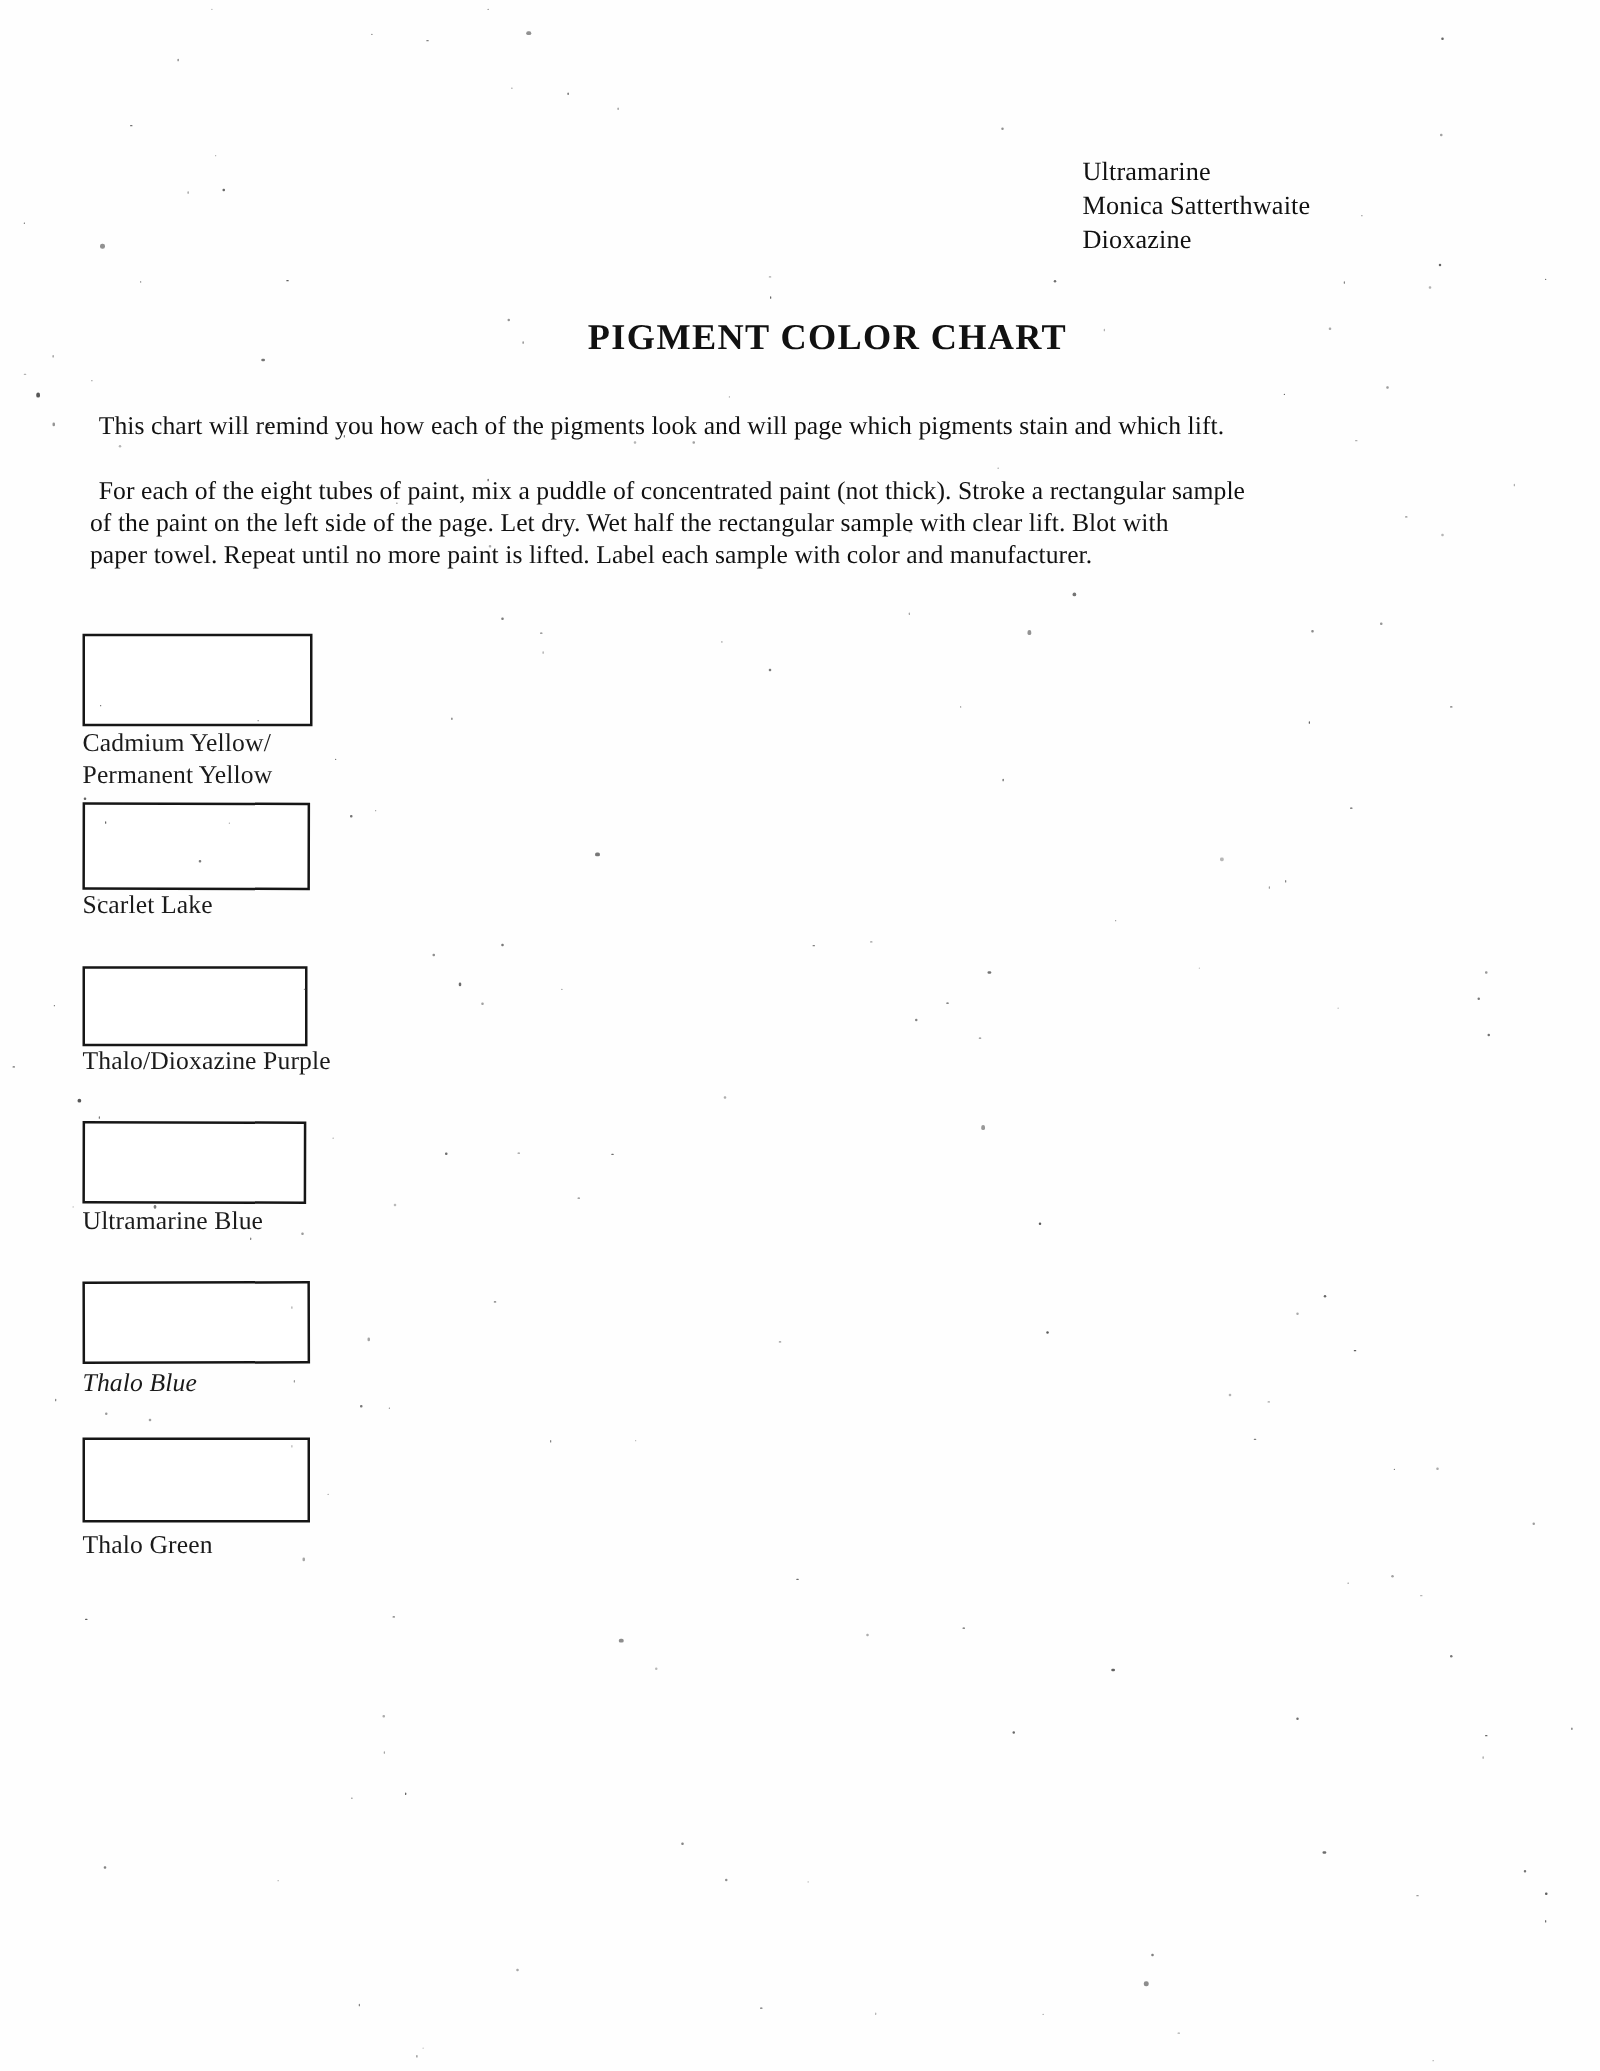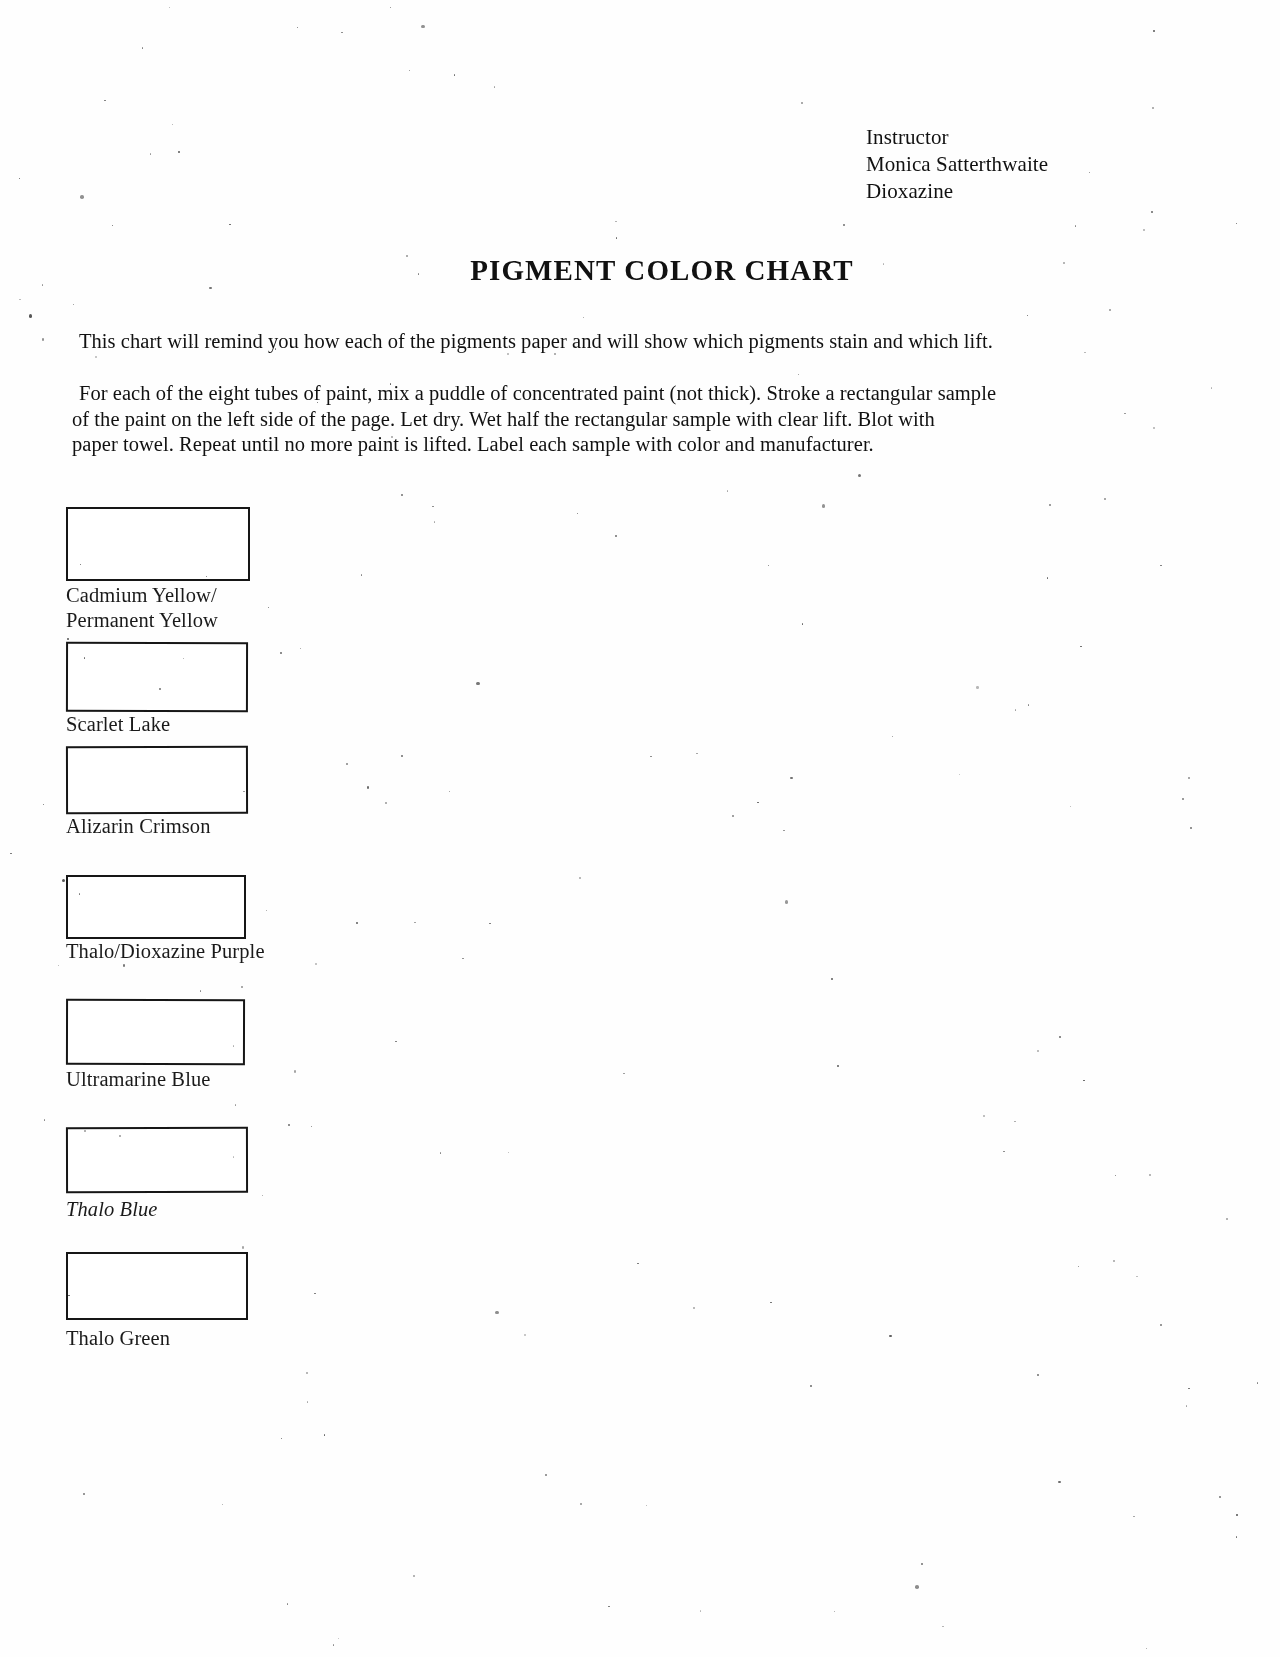--- a/index.html
+++ b/index.html
@@ -294,49 +294,45 @@
       <span style="left: 366.9px; top: 786.3px; width: 2.4px; height: 2.4px; opacity: 0.74;"></span>
       <span style="left: 1077.7px; top: 1265.7px; width: 1.6px; height: 1.6px; opacity: 0.66;"></span>
       <span style="left: 650px; top: 755.7px; width: 1.6px; height: 1.6px; opacity: 0.64;"></span>
       <span style="left: 1080.4px; top: 645.7px; width: 1.6px; height: 1.6px; opacity: 0.8;"></span>
       <span style="left: 78.5px; top: 893.3px; width: 1.6px; height: 1.6px; opacity: 0.68;"></span>
       <span style="left: 1124.3px; top: 412.6px; width: 1.6px; height: 1.6px; opacity: 0.57;"></span>
       <span style="left: 274.9px; top: 348.2px; width: 1.6px; height: 1.6px; opacity: 0.7;"></span>
     </div>
 
   <div class="header-block">
-    <div>Instructor</div>
+    <div>Ultramarine</div>
     <div>Monica Satterthwaite</div>
     <div>Dioxazine</div>
   </div>
 
   <div class="doc-title">PIGMENT COLOR CHART</div>
 
-  <div class="para para-1">This chart will remind you how each of the pigments paper and will show which pigments stain and which lift.</div>
+  <div class="para para-1">This chart will remind you how each of the pigments look and will page which pigments stain and which lift.</div>
 
   <div class="para para-2">
     <span class="l l1">For each of the eight tubes of paint, mix a puddle of concentrated paint (not thick). Stroke a rectangular sample</span>
     <span class="l l2">of the paint on the left side of the page. Let dry. Wet half the rectangular sample with clear lift. Blot with</span>
     <span class="l l3">paper towel. Repeat until no more paint is lifted. Label each sample with color and manufacturer.</span>
   </div>
 
   <div class="swatches" id="swatch-list">
       <div class="swatch-row" style="margin-top: 2px;">
         <div class="swatch-box" style="width: 184px; height: 74px; border-color: rgb(22, 22, 22); transform: rotate(0deg);"></div>
         <div class="swatch-label" style="margin-top: 2px;">Cadmium Yellow/
 Permanent Yellow</div>
       </div>
       <div class="swatch-row" style="margin-top: 9px;">
         <div class="swatch-box" style="width: 182px; height: 70px; border-color: rgb(22, 22, 22); transform: rotate(0.12deg);"></div>
         <div class="swatch-label" style="margin-top: 0px;">Scarlet Lake</div>
       </div>
-      <div class="swatch-row" style="margin-top: 9px;">
-        <div class="swatch-box" style="width: 182px; height: 68px; border-color: rgb(22, 22, 22); transform: rotate(-0.12deg);"></div>
-        <div class="swatch-label" style="margin-top: 0px;">Alizarin Crimson</div>
-      </div>
       <div class="swatch-row" style="margin-top: 36px;">
         <div class="swatch-box" style="width: 180px; height: 64px; border-color: rgb(22, 22, 22); transform: rotate(0deg);"></div>
         <div class="swatch-label" style="margin-top: 0px;">Thalo/Dioxazine Purple</div>
       </div>
       <div class="swatch-row" style="margin-top: 35px;">
         <div class="swatch-box" style="width: 179px; height: 66px; border-color: rgb(22, 22, 22); transform: rotate(0.12deg);"></div>
         <div class="swatch-label" style="margin-top: 2px;">Ultramarine Blue</div>
       </div>
       <div class="swatch-row" style="margin-top: 35px;">
         <div class="swatch-box" style="width: 182px; height: 66px; border-color: rgb(22, 22, 22); transform: rotate(-0.12deg);"></div>

